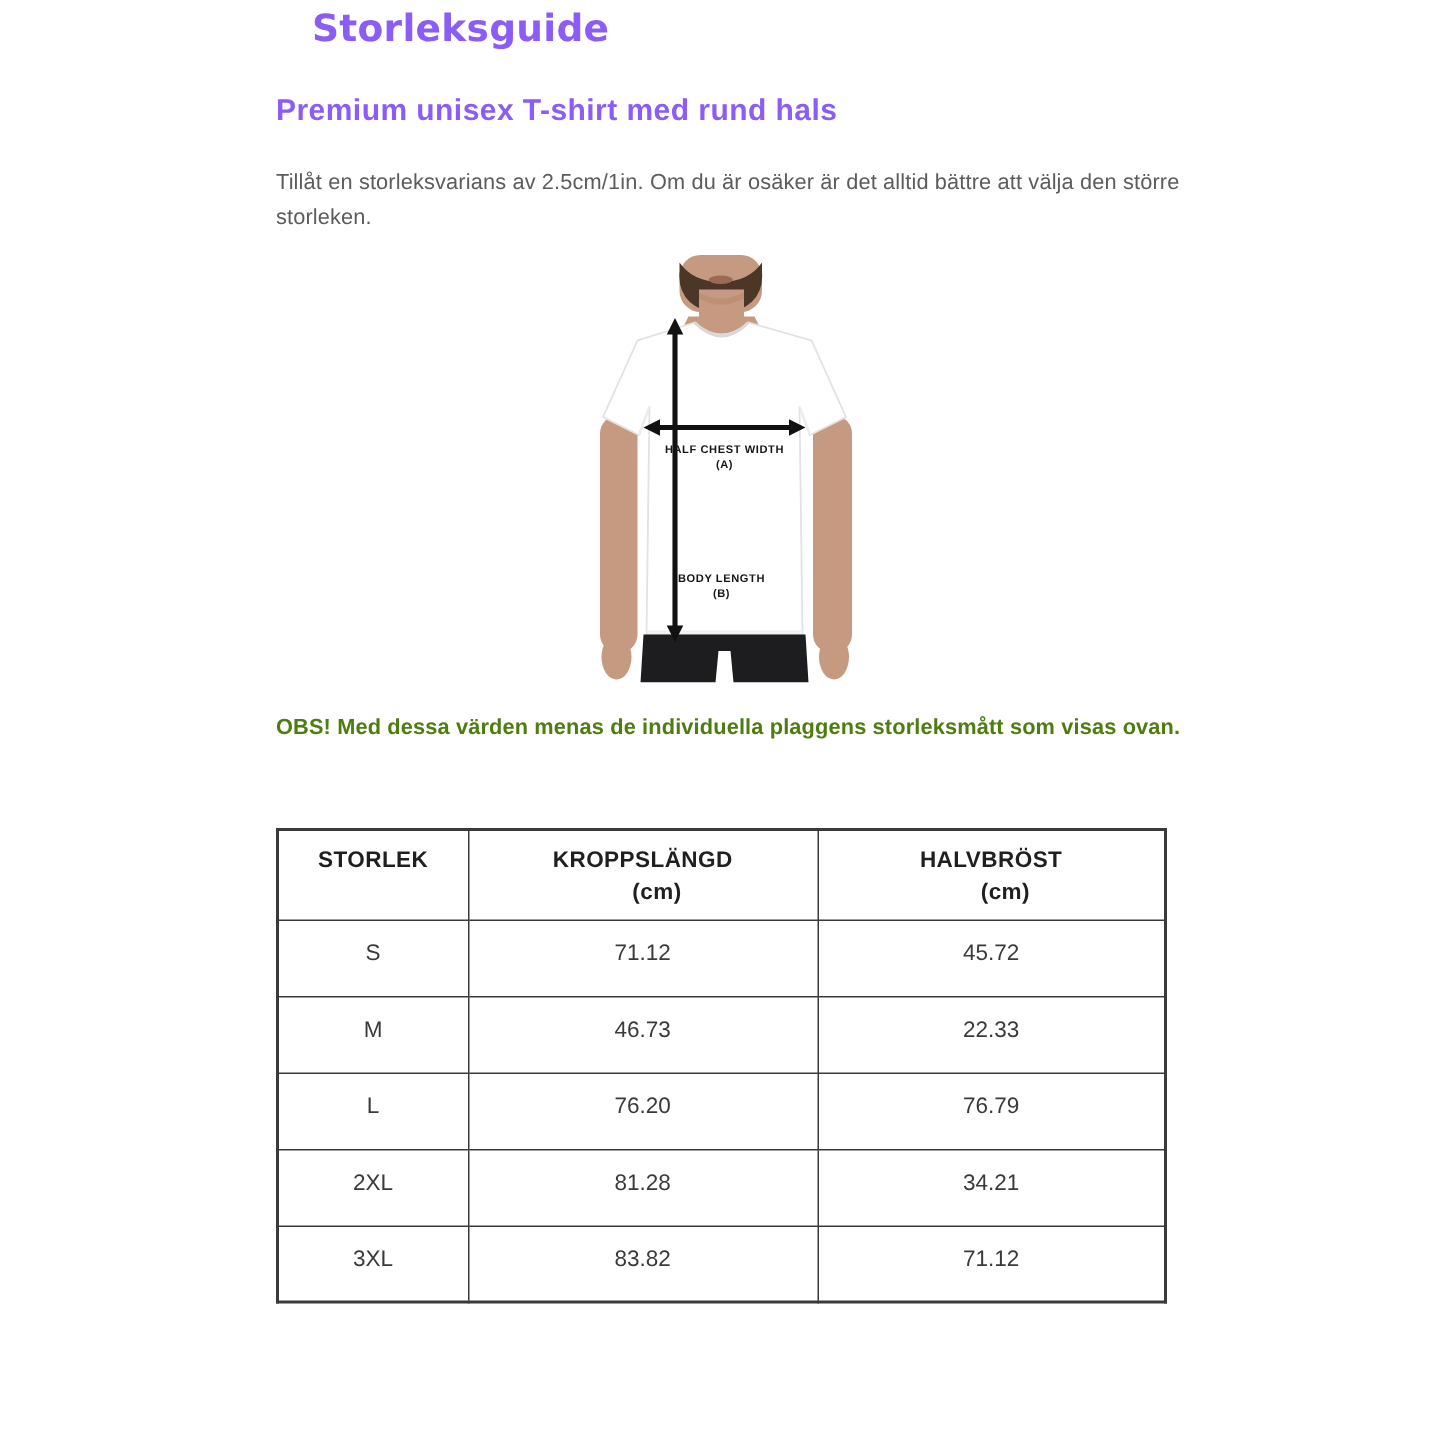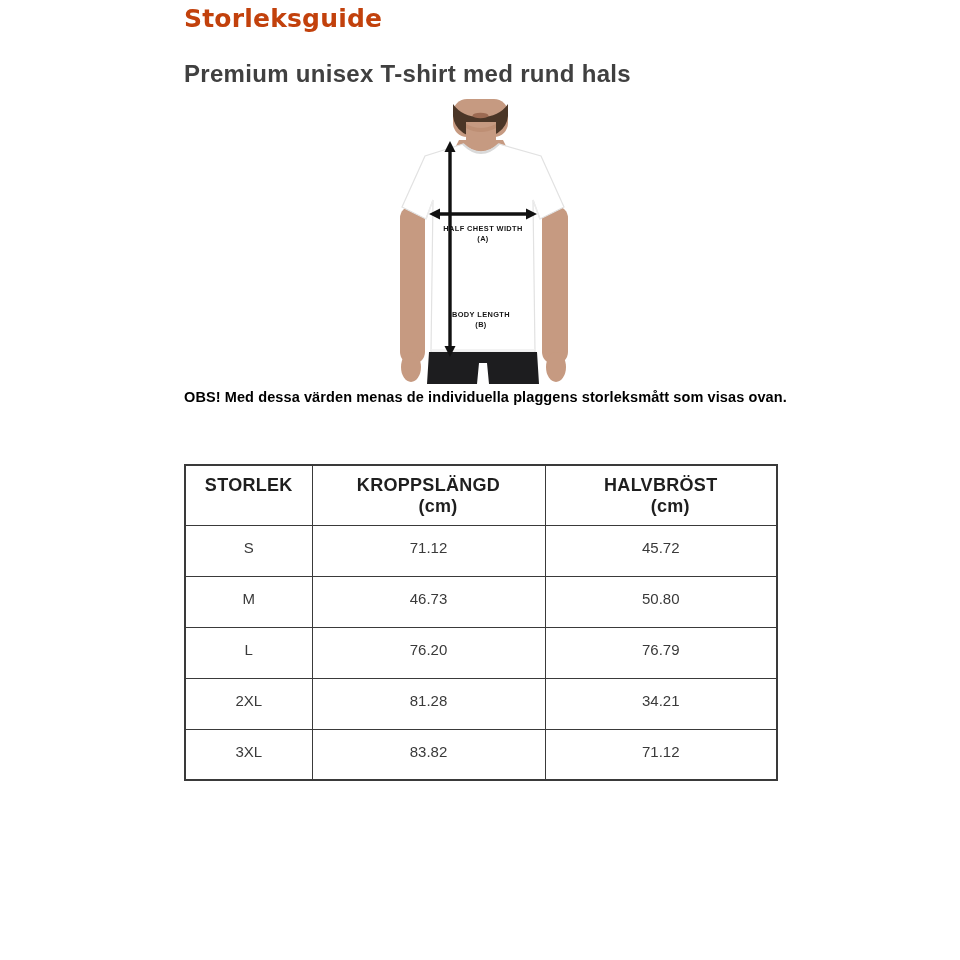--- a/index.html
+++ b/index.html
@@ -8,45 +8,45 @@
     position:relative;
     width:960px; height:960px;
     background:#ffffff;
     font-family:"Liberation Sans", sans-serif;
     overflow:hidden;
   }
   .content { padding:4px 170px 0 184px; }
 
   .title {
     font-family:"DejaVu Sans", sans-serif;
-    font-size:25px; font-weight:600; color:#c2410c;
-    letter-spacing:0.2px; line-height:30px;
+    font-size:25px; font-weight:600; color:#8b5cf6;
+    letter-spacing:0.2px; line-height:30px;margin-left:24px;
   }
   .product-name {
     margin-top:28px;
-    font-size:24px; font-weight:700; color:#404040;
+    font-size:20px; font-weight:700; color:#8b5cf6;
     letter-spacing:0.3px; line-height:24px;
   }
   .desc {
     margin-top:25px;
     max-width:622px;
     font-size:14.5px; line-height:23px; color:#5c5c5c;
     letter-spacing:0.1px;
   }
 
   .figure-wrap {
     margin:8px 0 0 209px;
     width:220px; height:290px;
     position:relative;
   }
   .figure-wrap svg { display:block; }
 
   .note {
-    margin-top:5px;
-    font-size:14.5px; font-weight:700; color:#000000;
+    margin-top:22px;
+    font-size:14.5px; font-weight:700; color:#4d7c0f;
     letter-spacing:0.1px;
   }
 
   table.size-table {
     margin-top:59px;
     width:592px;
     border-collapse:collapse;
     border:2px solid #3a3a3a;
     table-layout:fixed;
   }
@@ -55,40 +55,41 @@
   table.size-table col.c3 { width:232px; }
   table.size-table th, table.size-table td {
     border:1px solid #3a3a3a;
     text-align:center;
     vertical-align:top;
     background:#ffffff;
   }
   table.size-table th {
     height:60px;
     padding-top:9px;
-    font-size:18px; font-weight:700; color:#1f1f1f;
+    font-size:15px; font-weight:700; color:#1f1f1f;
     line-height:21px; letter-spacing:0.3px;
   }
   table.size-table td {
     height:51px;
     padding-top:13px;
     font-size:15px; font-weight:400; color:#3a3a3a;
   }
   .hdr-sub { font-weight:700;padding-left:19px; }
 </style>
 </head>
 <body>
 
 <div class="page">
   <div class="content">
 
     <h1 class="title">Storleksguide</h1>
 
     <h2 class="product-name">Premium unisex T-shirt med rund hals</h2>
 
+    <p class="desc">Tillåt en storleksvarians av 2.5cm/1in. Om du är osäker är det alltid bättre att välja den större storleken.</p>
 
     <div class="figure-wrap">
       <svg width="220" height="290" viewBox="0 0 220 290" xmlns="http://www.w3.org/2000/svg">
 
         <rect x="0" y="0" width="220" height="290" fill="#ffffff"></rect>
 
         <g>
           <rect x="60" y="5" width="55" height="38" rx="14" fill="#c69a81"></rect>
           <path d="M60,16 Q58,40 87.5,45 Q117,40 115,16 L115,10 Q106,23 87.5,23 Q69,23 60,10 Z" fill="#4b3627"></path>
           <ellipse cx="87.5" cy="21.5" rx="8" ry="2.8" fill="#9c6a52"></ellipse>
@@ -164,21 +165,21 @@
       </thead>
       <tbody>
         <tr>
           <td>S</td>
           <td>71.12</td>
           <td>45.72</td>
         </tr>
         <tr>
           <td>M</td>
           <td>46.73</td>
-          <td>50.80</td>
+          <td>22.33</td>
         </tr>
         <tr>
           <td>L</td>
           <td>76.20</td>
           <td>76.79</td>
         </tr>
         <tr>
           <td>2XL</td>
           <td>81.28</td>
           <td>34.21</td>

